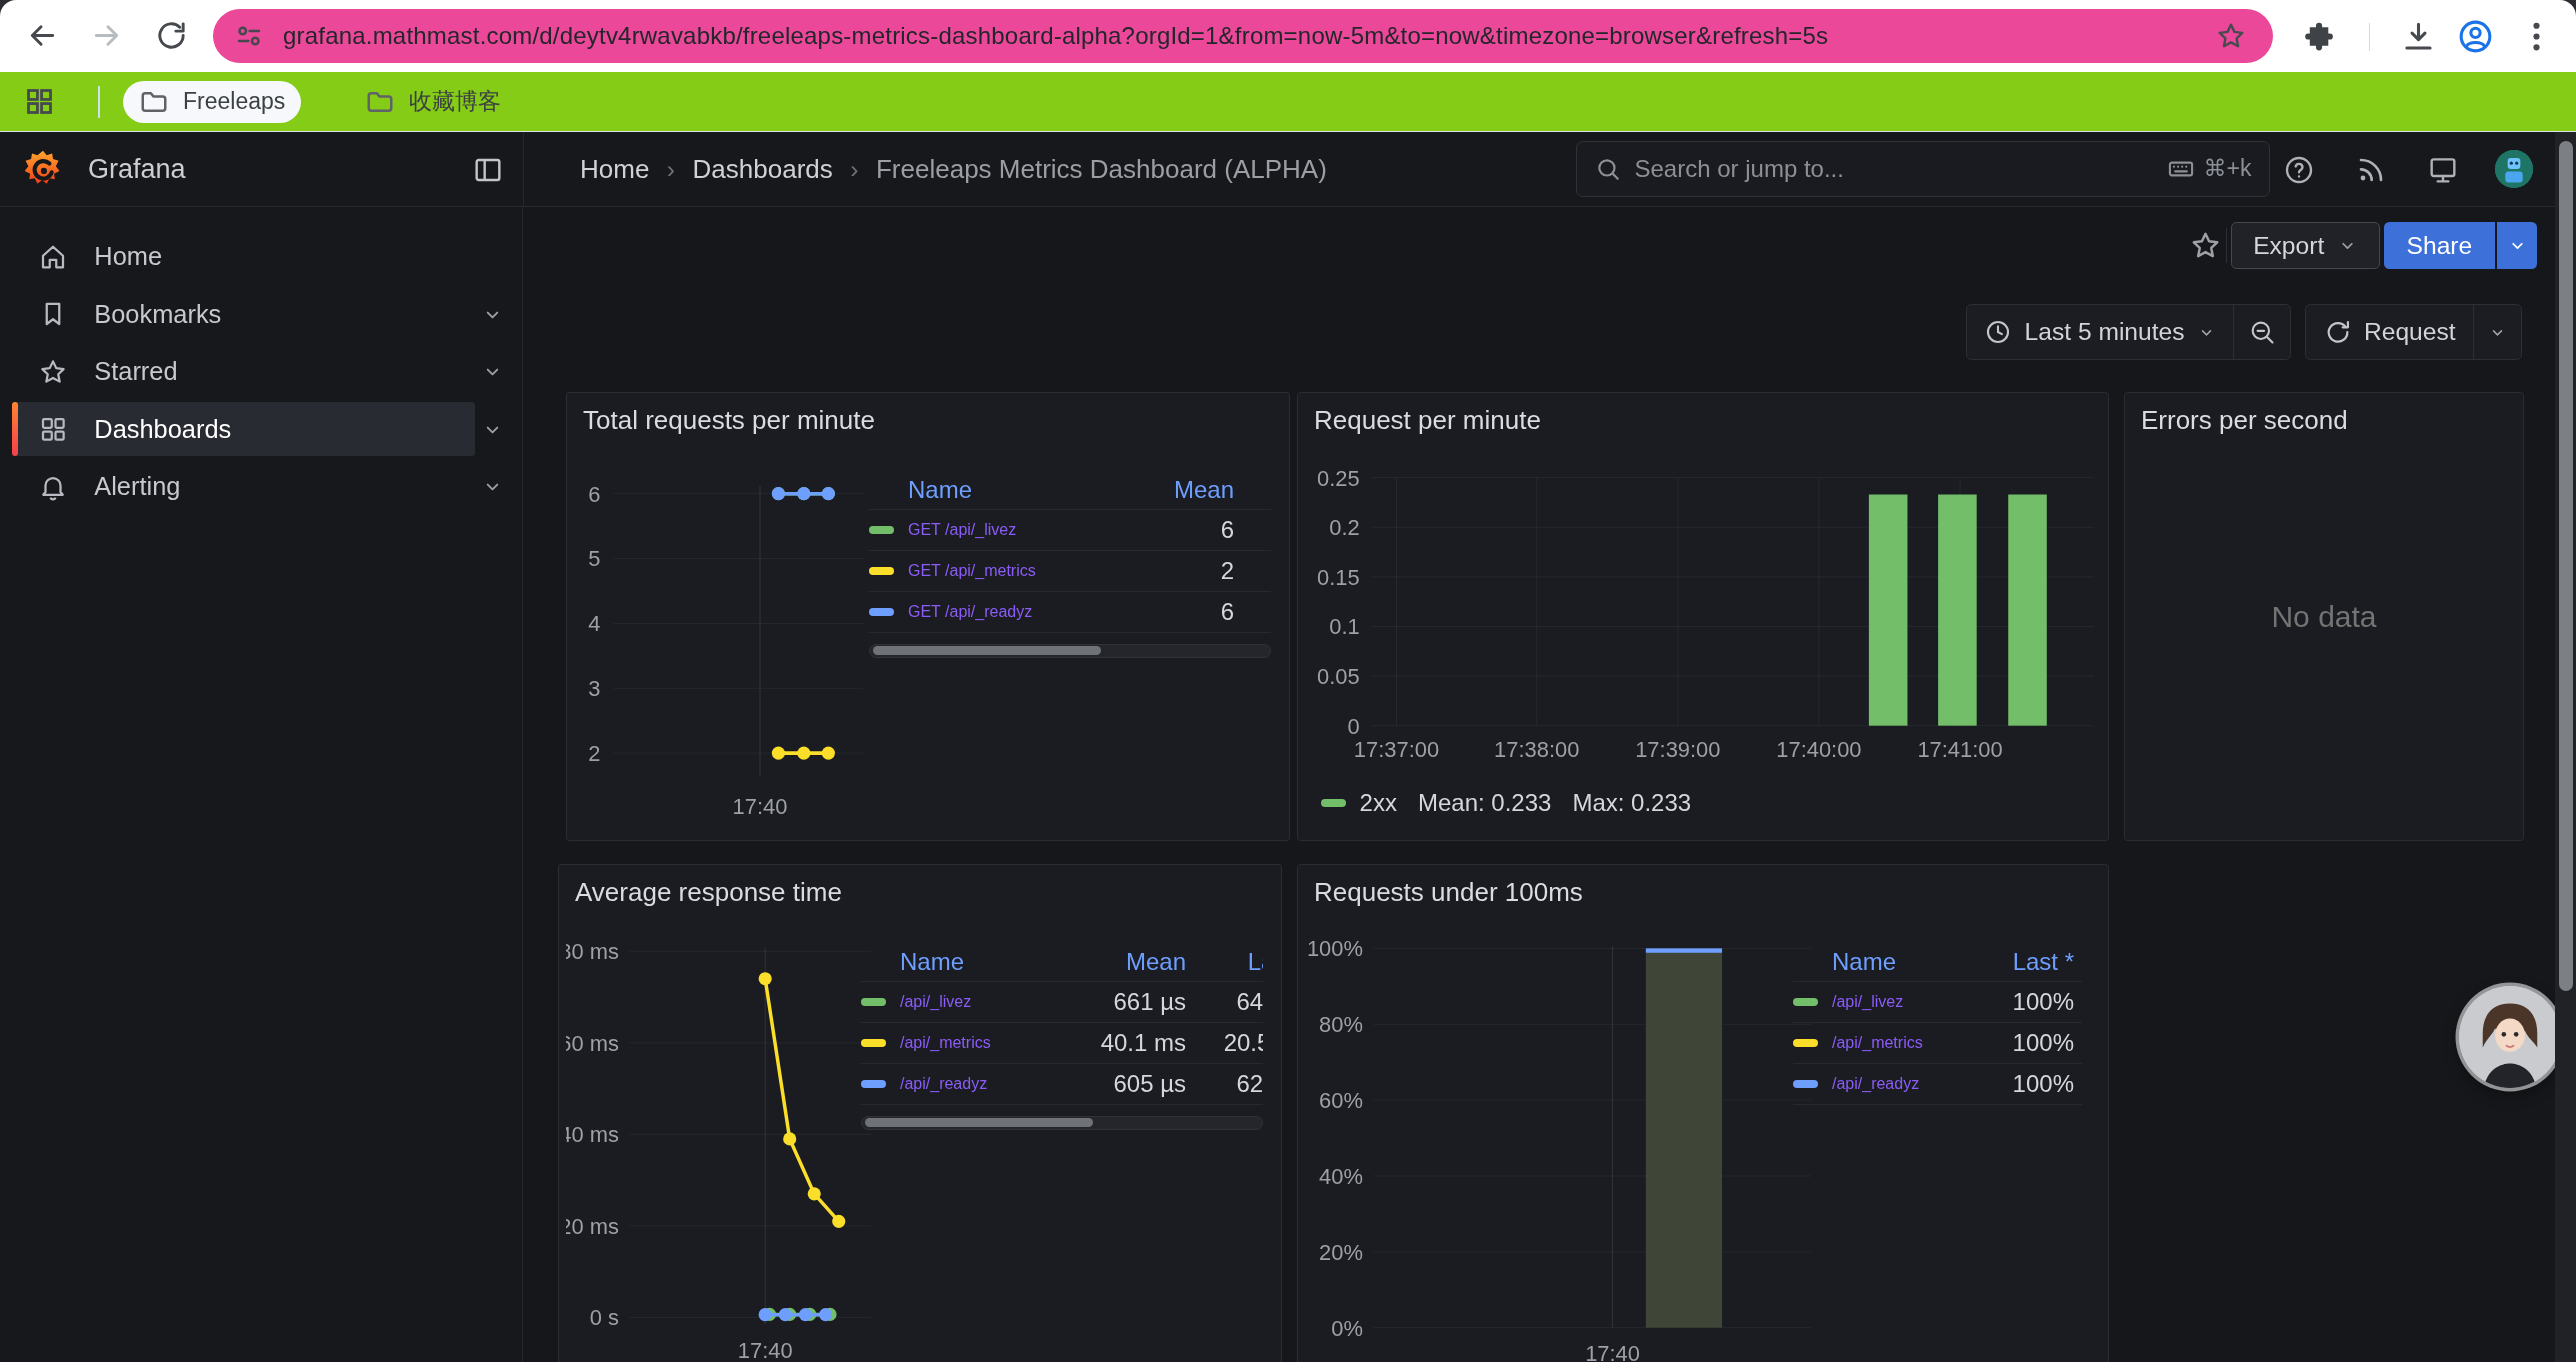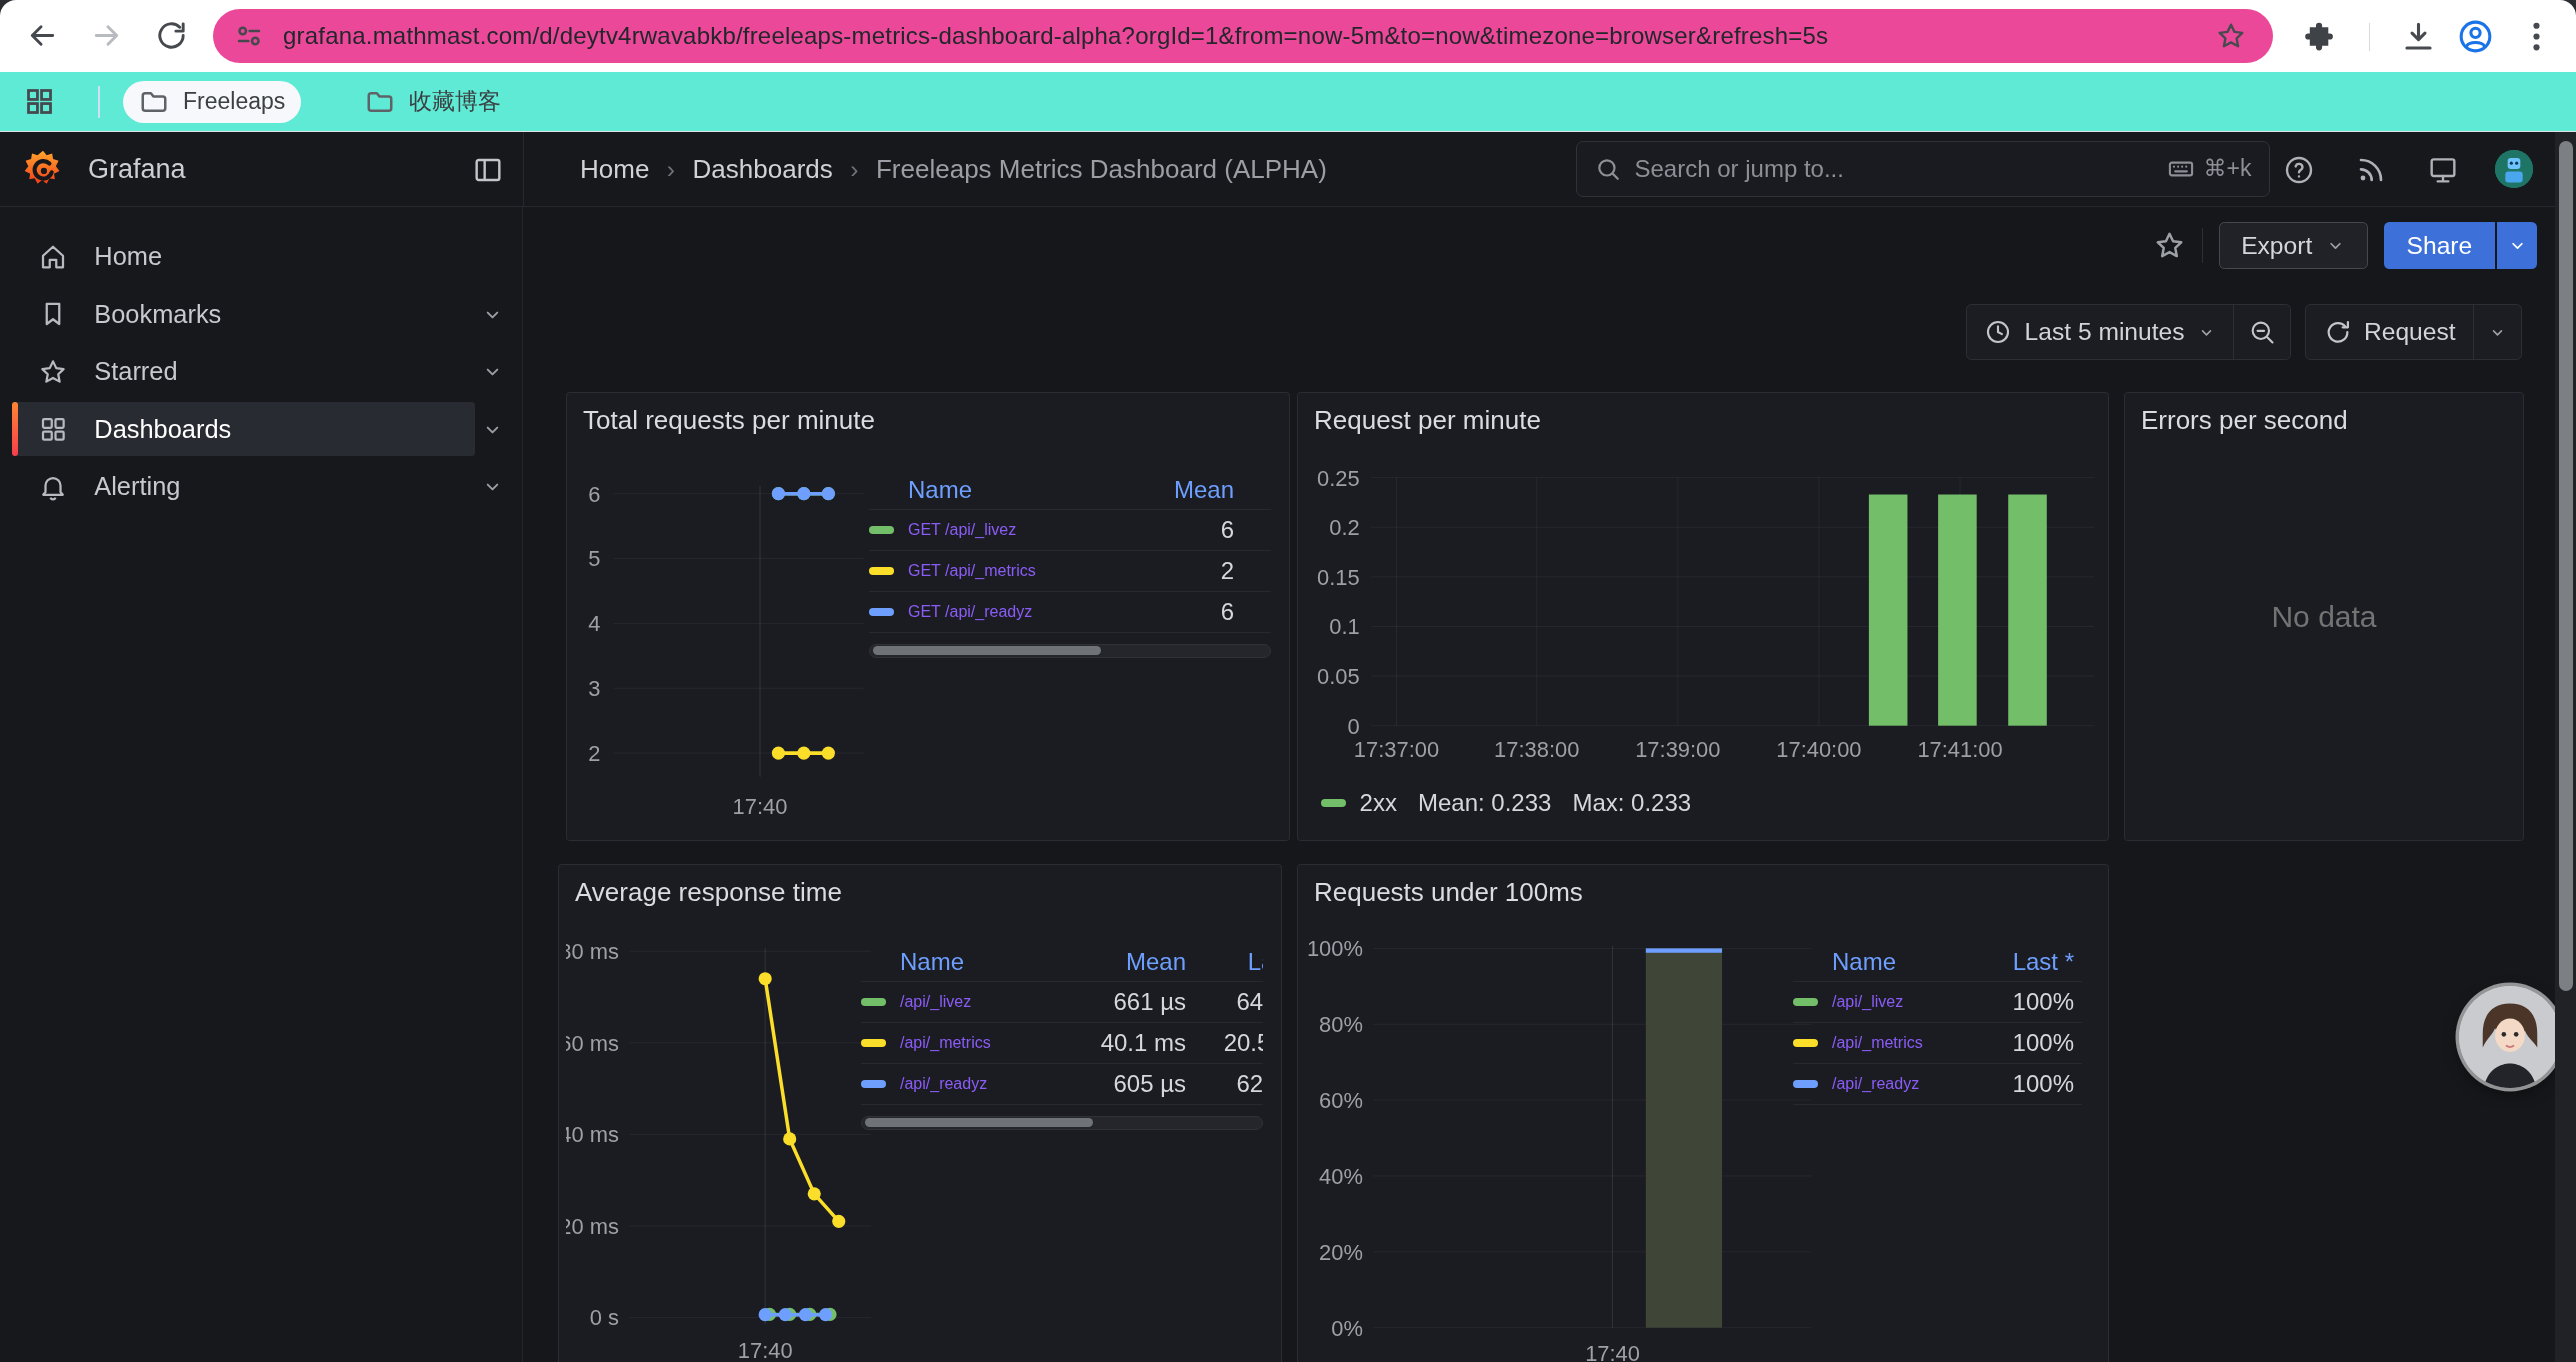--- a/index.html
+++ b/index.html
@@ -8,21 +8,21 @@
   svg{display:block}
   
   .chrome-toolbar{position:absolute;top:0;left:0;right:0;height:72px;background:#ffffff}
   .cbtn{position:absolute;top:18.4px;width:35px;height:35px;color:#46494e}
   .cbtn.disabled{color:#b8bbc0}
   .url-pill{position:absolute;left:213px;top:8.8px;width:2060px;height:54px;border-radius:27px;background:#ec4899;display:flex;align-items:center;padding:0 53px 0 21px}
   .url-text{font-size:24px;color:#23262b;white-space:nowrap;overflow:hidden;margin-left:19px;letter-spacing:0.2px}
   .pill-star{position:absolute;right:26px;top:11.4px;width:32px;height:32px;color:#474a4f}
   .tb-sep{position:absolute;left:2369px;top:23px;width:0.9px;height:28px;background:#d7dade}
   
-  .chrome-bookmarks{position:absolute;top:72px;left:0;right:0;height:60px;background:#5eead4;border-bottom:0.9px solid #e0e2e6}
+  .chrome-bookmarks{position:absolute;top:72px;left:0;right:0;height:60px;background:#84cc16;border-bottom:0.9px solid #e0e2e6}
   .bm-sep{position:absolute;left:98px;top:14px;width:1.8px;height:32px;background:#cfe0f5}
   .bm-chip{position:absolute;top:8.8px;height:42px;display:flex;align-items:center;gap:14px;color:#3c4043;font-size:23px;padding:0 16px;border-radius:21px}
   .bm-chip.hl{background:#f6f8fb}
   
   .app{position:absolute;top:132px;left:0;right:0;bottom:0;background:#15171a}
   .g-header{position:absolute;top:0;left:0;right:0;height:75px;background:#17181c;border-bottom:0.9px solid #26282d}
   .g-vline{position:absolute;left:523px;top:0;width:0.9px;height:75px;background:#26282d}
   .brand{position:absolute;left:88px;top:0;height:75px;display:flex;align-items:center;font-size:27px;color:#cdced3;font-weight:500}
   .hicon{position:absolute;top:22px;width:32px;height:32px;color:#aeb1b7}
   .crumbs{position:absolute;left:580px;top:0;height:75px;display:flex;align-items:center;font-size:26px;gap:17.5px;white-space:nowrap}
@@ -39,21 +39,21 @@
   .side-row{display:flex;align-items:center;height:54px;margin:3.5px 12.3px;color:#c7c9cf}
   .side-main{flex:1;display:flex;align-items:center;height:100%;padding-left:26px;gap:26px;border-radius:3.5px;position:relative}
   .side-label{font-size:25.4px}
   .side-icon{width:30px;height:30px;color:#b7bac0}
   .side-chev{width:35px;height:35px;color:#9b9ea4;display:flex;align-items:center;justify-content:center}
   .side-row.active .side-main{background:#282b31}
   .side-row.active .side-label{color:#ffffff}
   .side-row.active .side-main::before{content:"";position:absolute;left:0;top:0;bottom:0;width:6.1px;border-radius:3.5px;background:linear-gradient(180deg,#ff8533,#f53e4c)}
   
   .g-canvas{position:absolute;top:75px;left:524px;right:0;bottom:0;background:#15171a}
-  .dash-actions{position:absolute;top:14px;right:39px;height:49px;display:flex;align-items:center;gap:16px}
+  .dash-actions{position:absolute;top:14px;right:39px;height:49px;display:flex;align-items:center;gap:4px}
   .act-divider{width:0.9px;height:35px;background:#2c2f35}
   .btn{display:flex;align-items:center;justify-content:center;height:47px;border-radius:5.3px;font-size:24.6px;color:#d5d6da;gap:12.3px}
   .btn.outline{border:0.9px solid #45484e;background:#202227;padding:0 21px}
   .share-split{display:flex;gap:1.8px}
   .share-main{background:#3d71d9;color:#fff;border-radius:5.3px 0 0 5.3px;padding:0 23px;height:47px;display:flex;align-items:center;font-size:24.6px;font-weight:500}
   .share-chev{background:#3d71d9;color:#fff;border-radius:0 5.3px 5.3px 0;width:40px;height:47px;display:flex;align-items:center;justify-content:center}
   .dash-timebar{position:absolute;top:97px;right:54px;height:56px;display:flex;gap:14px}
   .tgroup{display:flex;align-items:center;height:56px;background:#1b1d22;border:0.9px solid #2c2f35;border-radius:5.3px;color:#d2d4d8;font-size:24.6px}
   .tseg{display:flex;align-items:center;gap:12.3px;padding:0 17.5px;height:100%}
   .tdiv{width:0.9px;height:100%;background:#2c2f35}

